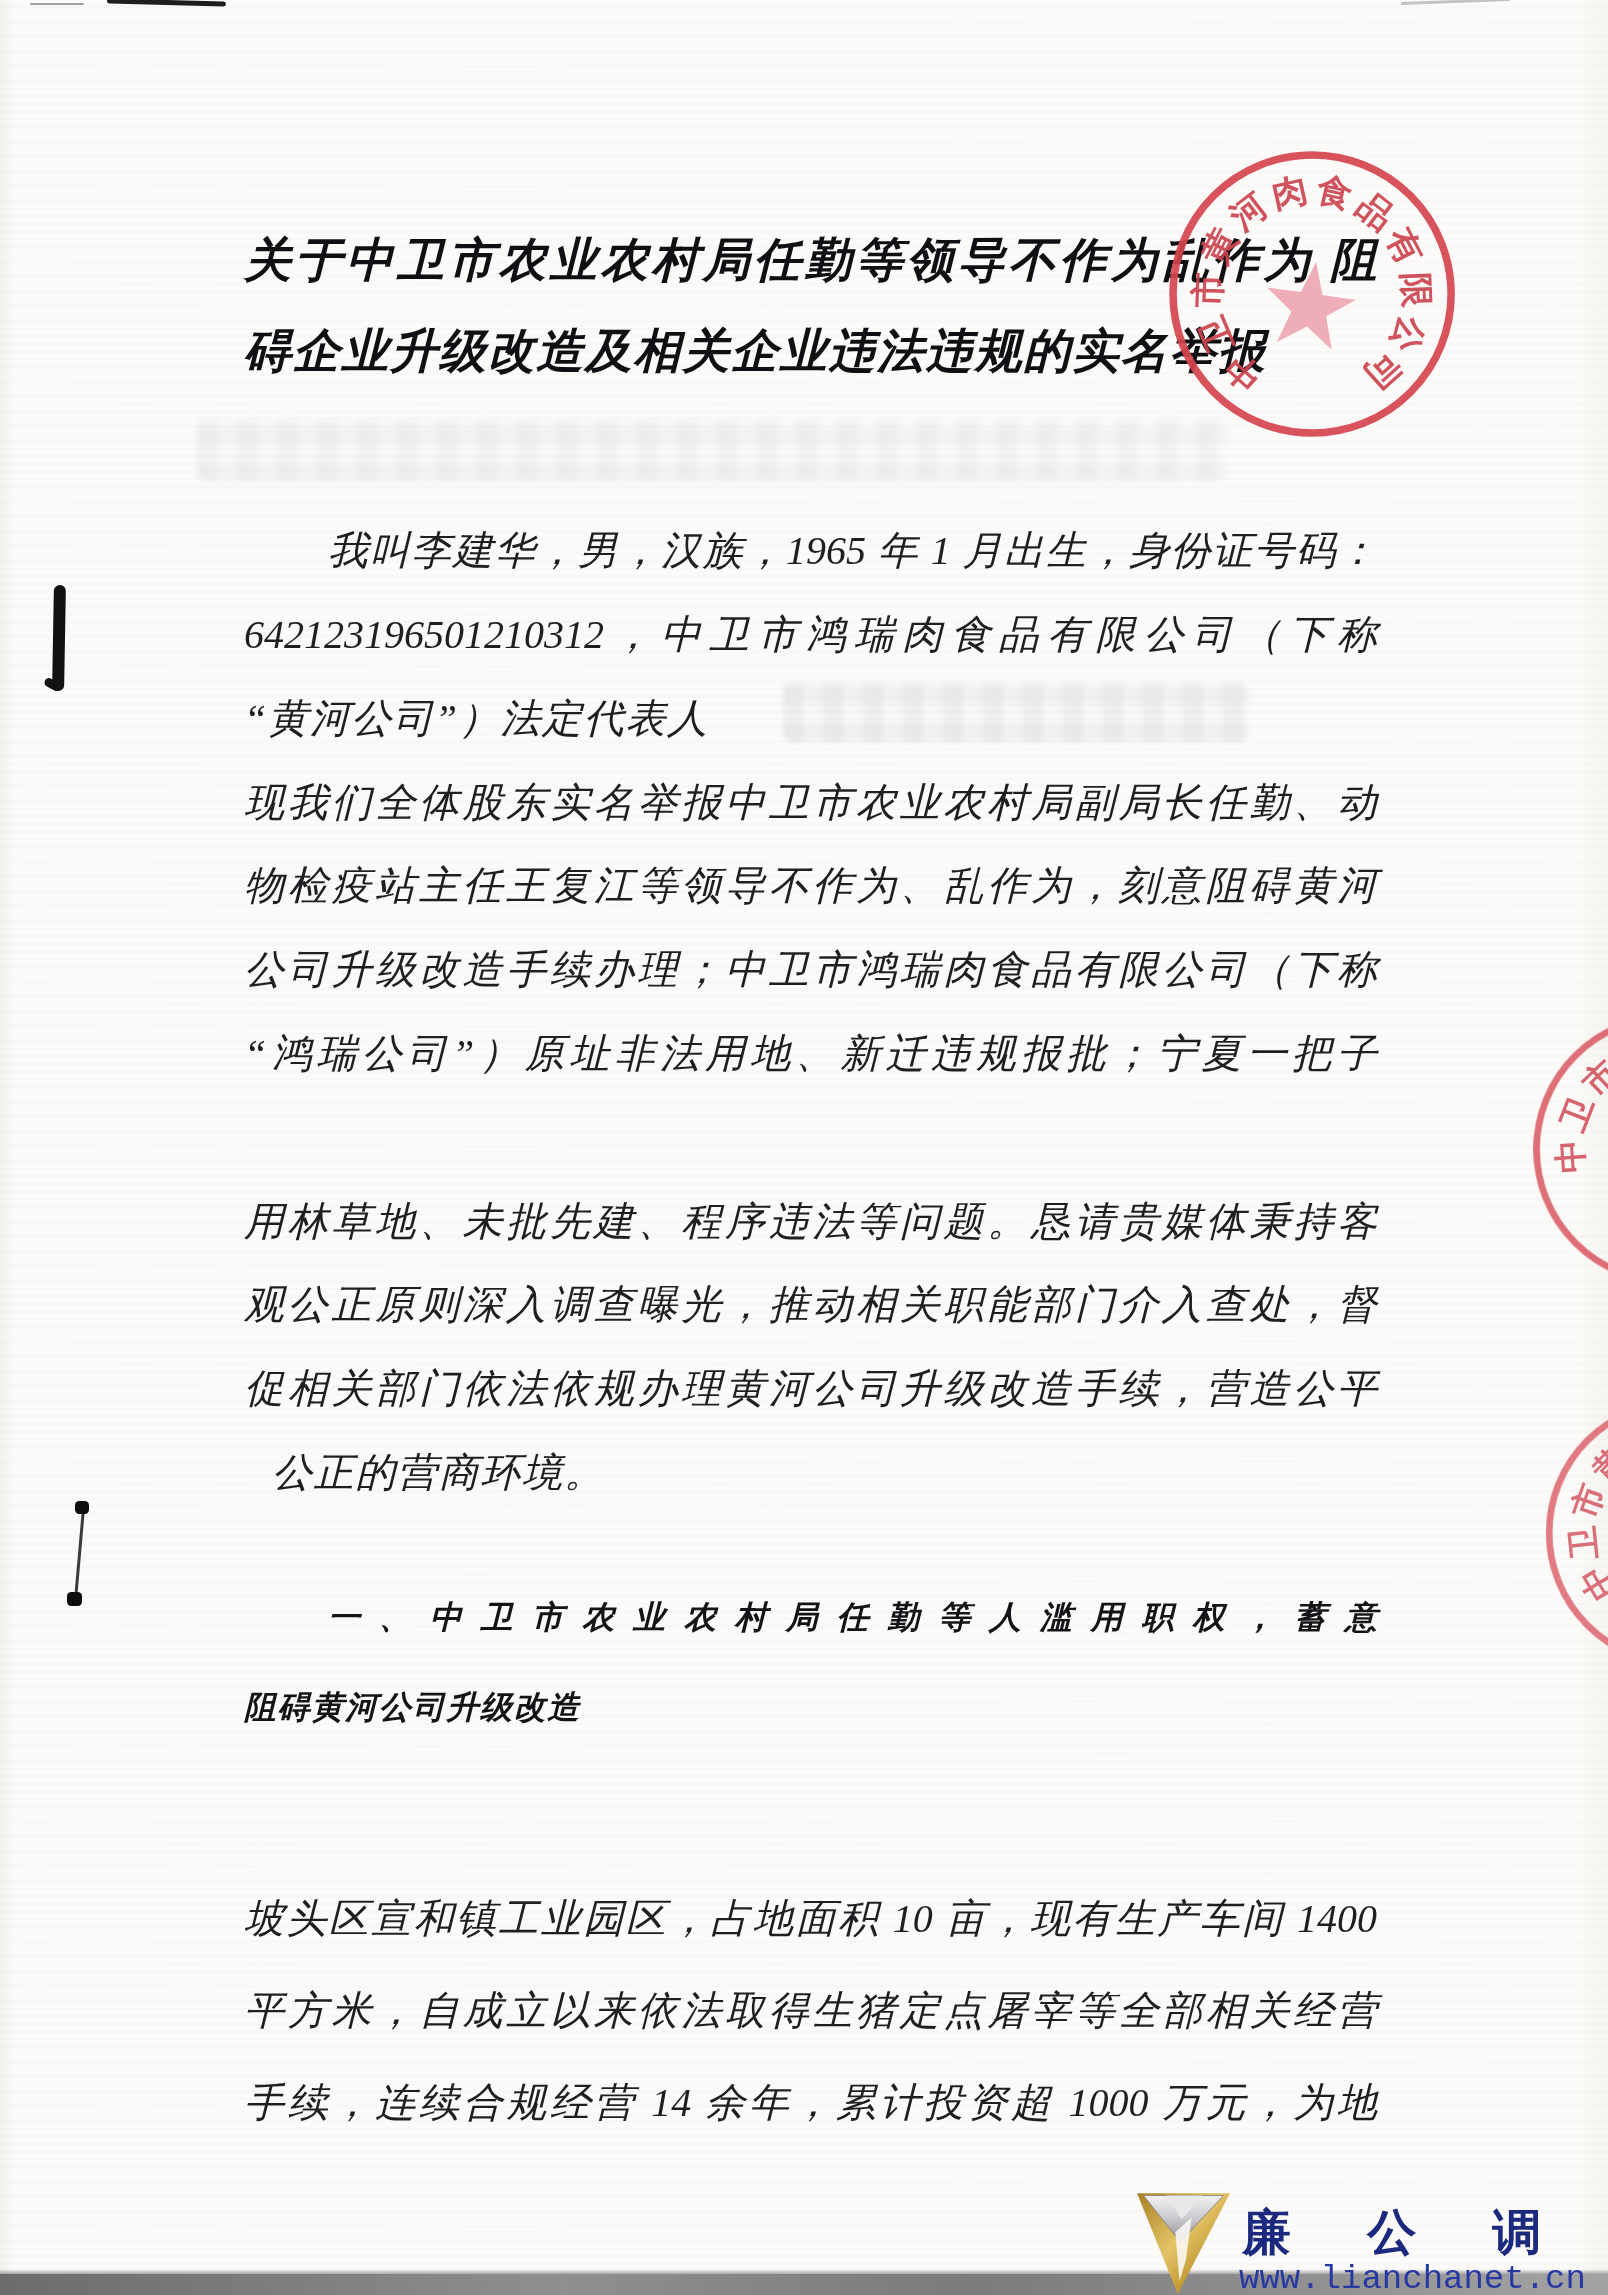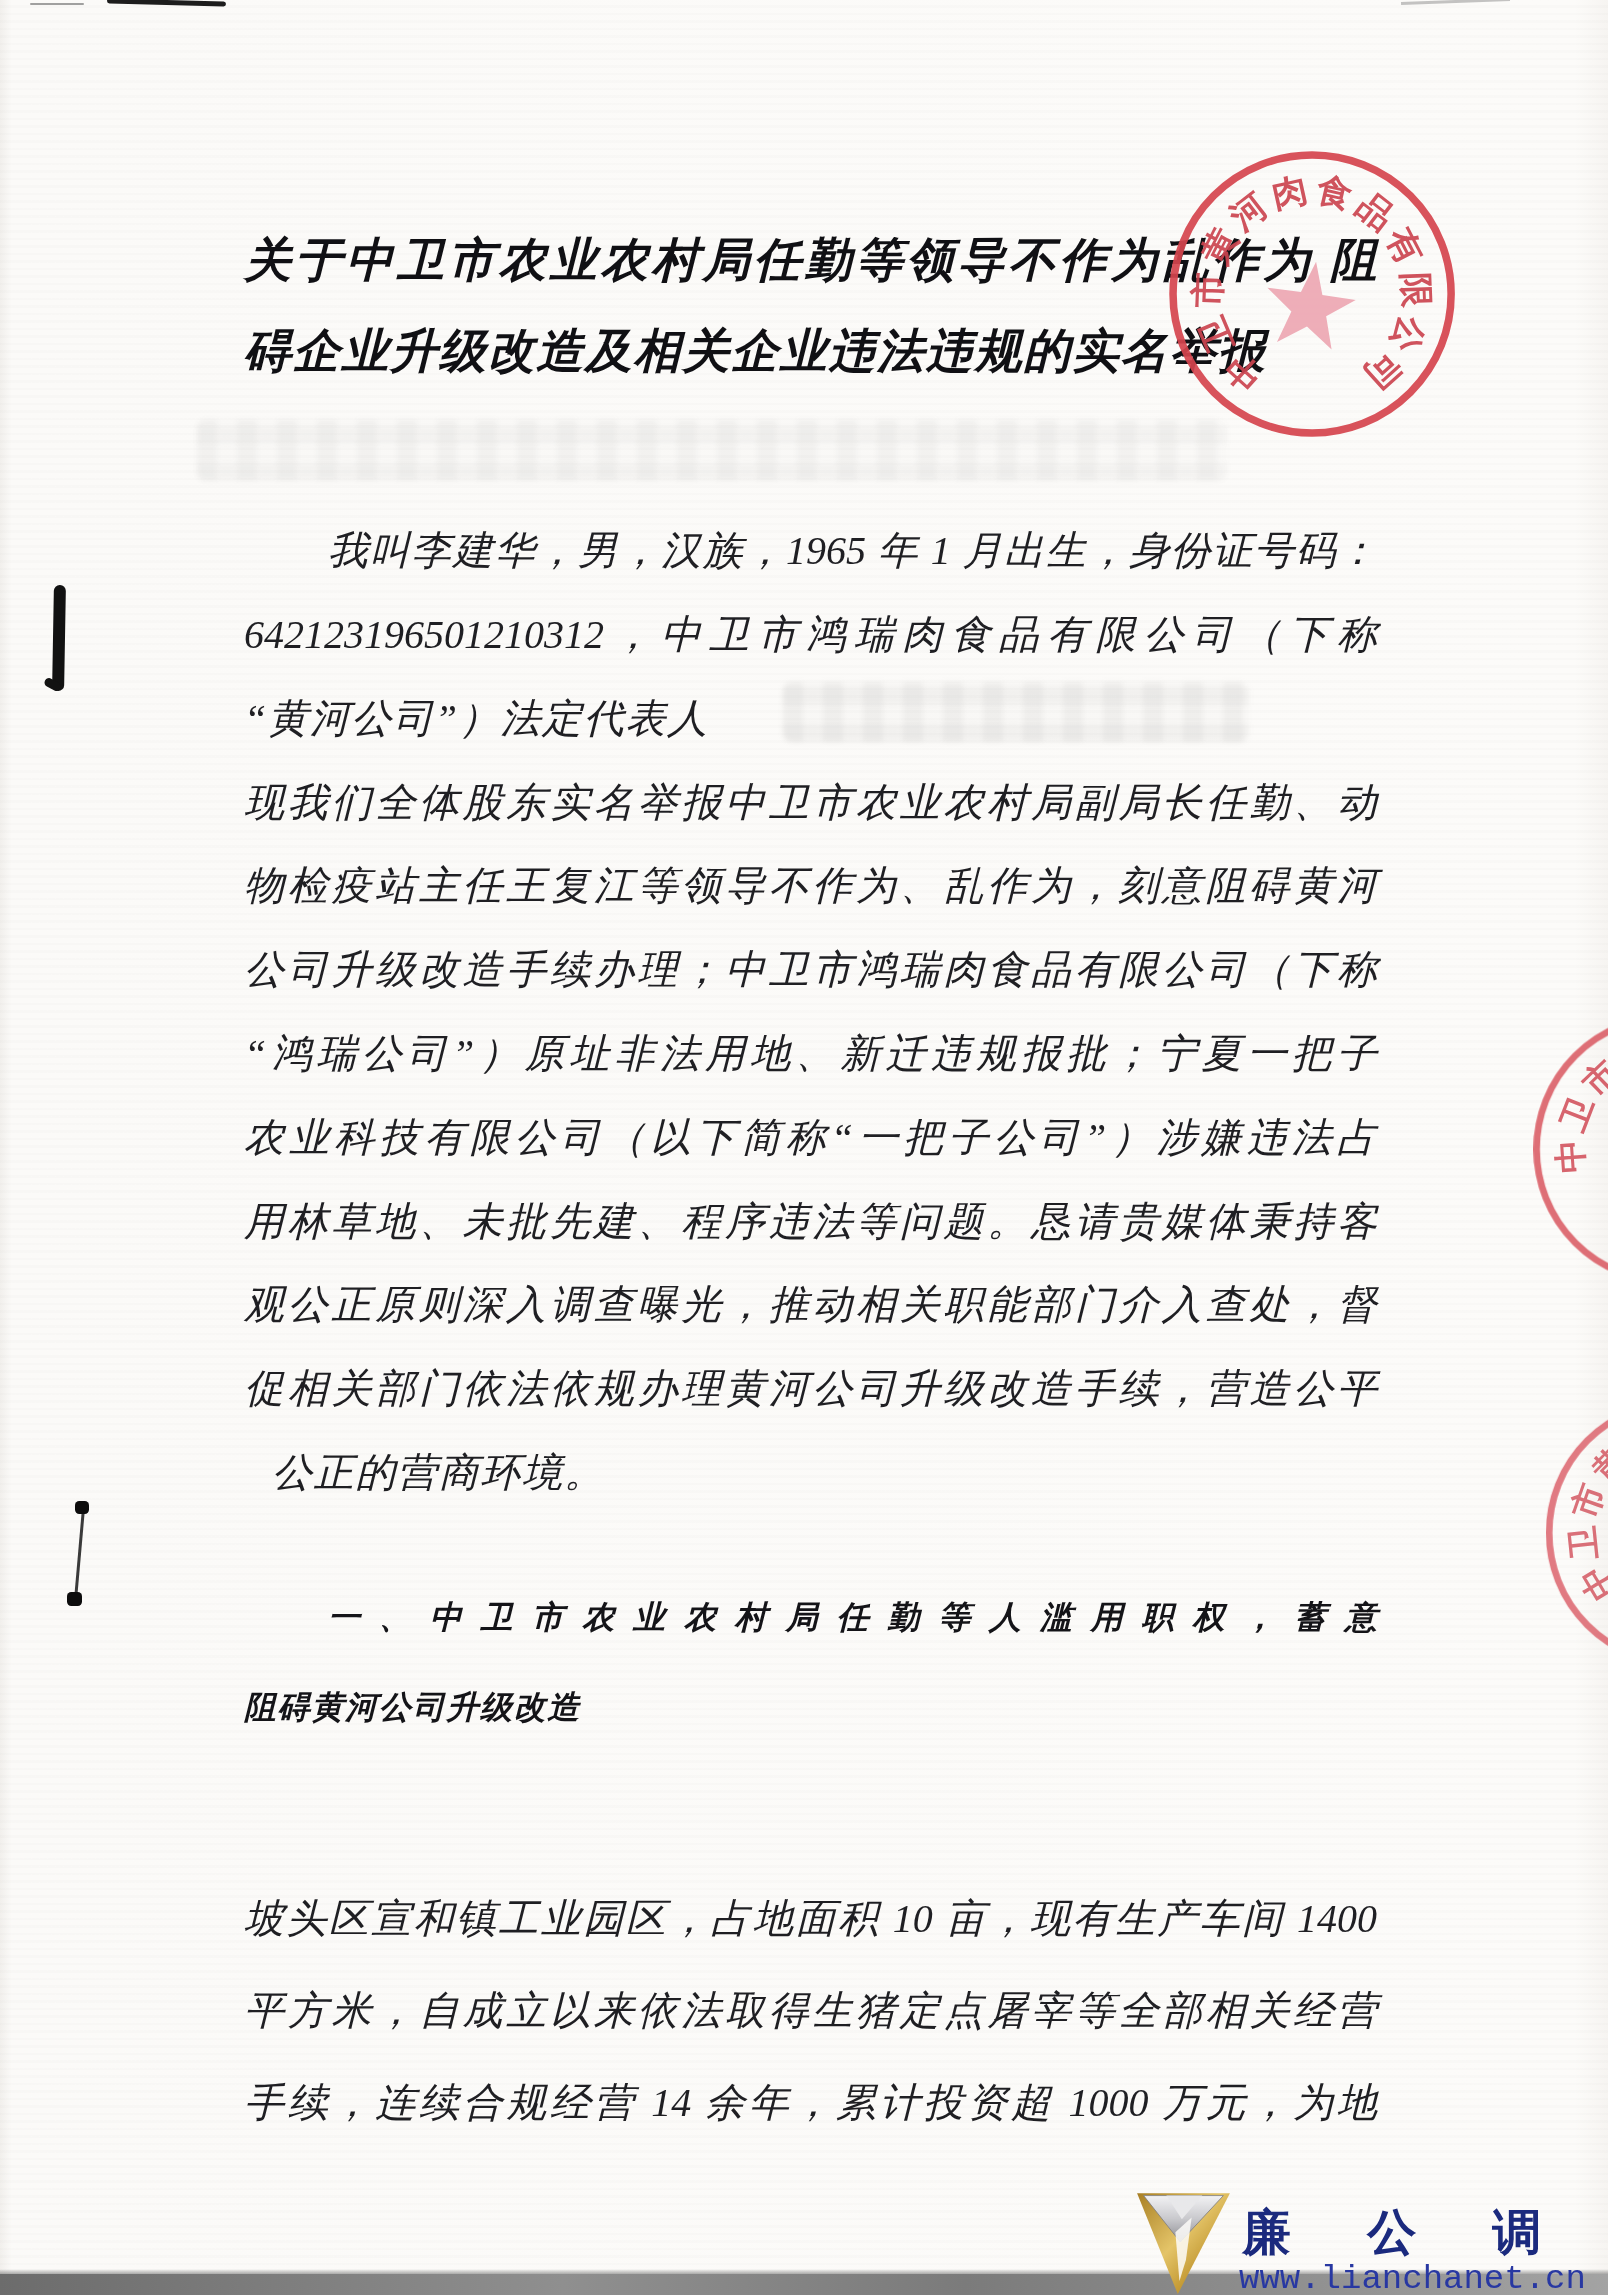--- a/index.html
+++ b/index.html
@@ -57,21 +57,20 @@
 <div id="text-layer">
     <div class="line title just" style="top: 214px;">关于中卫市农业农村局任勤等领导不作为乱作为 阻</div>
     <div class="line title" style="top: 305px;">碍企业升级改造及相关企业违法违规的实名举报</div>
     <div class="line just ind" style="top: 509px;">我叫李建华，男，汉族，1965 年 1 月出生，身份证号码：</div>
     <div class="line just" style="top: 593px;">642123196501210312，中卫市鸿瑞肉食品有限公司（下称</div>
     <div class="line" style="top: 677px;">“黄河公司”）法定代表人</div>
     <div class="line just" style="top: 761px;">现我们全体股东实名举报中卫市农业农村局副局长任勤、动</div>
     <div class="line just" style="top: 844px;">物检疫站主任王复江等领导不作为、乱作为，刻意阻碍黄河</div>
     <div class="line just" style="top: 928px;">公司升级改造手续办理；中卫市鸿瑞肉食品有限公司（下称</div>
     <div class="line just" style="top: 1012px;">“鸿瑞公司”）原址非法用地、新迁违规报批；宁夏一把子</div>
-    <div class="line just" style="top: 1096px;">农业科技有限公司（以下简称“一把子公司”）涉嫌违法占</div>
     <div class="line just" style="top: 1180px;">用林草地、未批先建、程序违法等问题。恳请贵媒体秉持客</div>
     <div class="line just" style="top: 1263px;">观公正原则深入调查曝光，推动相关职能部门介入查处，督</div>
     <div class="line just" style="top: 1347px;">促相关部门依法依规办理黄河公司升级改造手续，营造公平</div>
     <div class="line" style="top: 1431px; margin-left: 28px;">公正的营商环境。</div>
     <div class="line heading just ind" style="top: 1575px;">一、中卫市农业农村局任勤等人滥用职权，蓄意</div>
     <div class="line heading" style="top: 1665px;">阻碍黄河公司升级改造</div>
     <div class="line just" style="top: 1877px;">坡头区宣和镇工业园区，占地面积 10 亩，现有生产车间 1400</div>
     <div class="line just" style="top: 1969px;">平方米，自成立以来依法取得生猪定点屠宰等全部相关经营</div>
     <div class="line just" style="top: 2061px;">手续，连续合规经营 14 余年，累计投资超 1000 万元，为地</div>
   </div>

